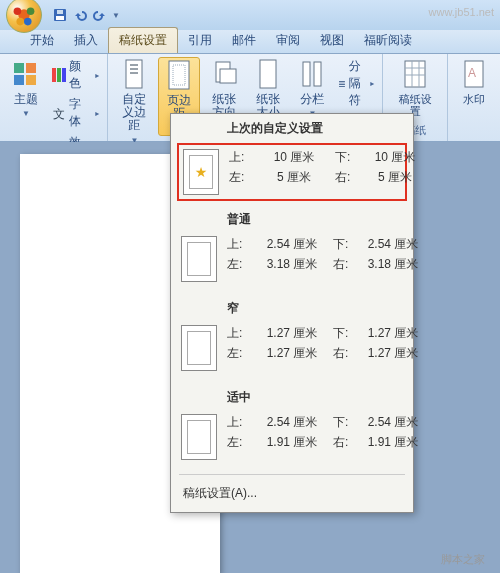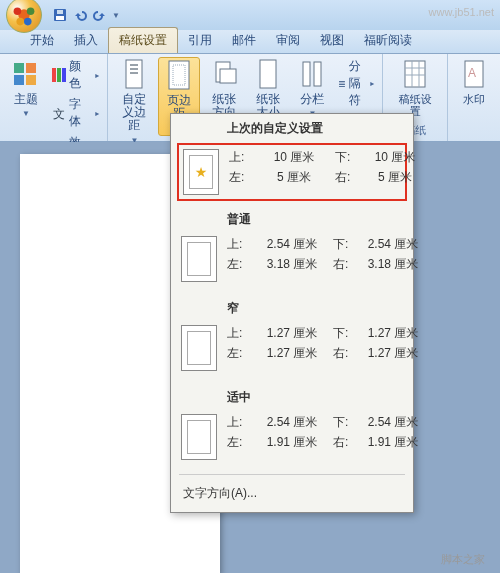--- a/index.html
+++ b/index.html
@@ -304,17 +304,17 @@
           <span class="val">2.54 厘米</span>
         <span>左:</span>
           <span class="val">1.91 厘米</span>
         <span>右:</span>
           <span class="val">1.91 厘米</span>
       </div>
     </div>
   </div>
 
   <div class="dd-sep"></div>
-  <div class="dd-custom">文字方向(A)...</div>
+  <div class="dd-custom">稿纸设置(A)...</div>
 </div>
 
 <div class="wm-top">www.jb51.net</div>
 <div class="watermark">脚本之家</div>
 
 </body></html>

